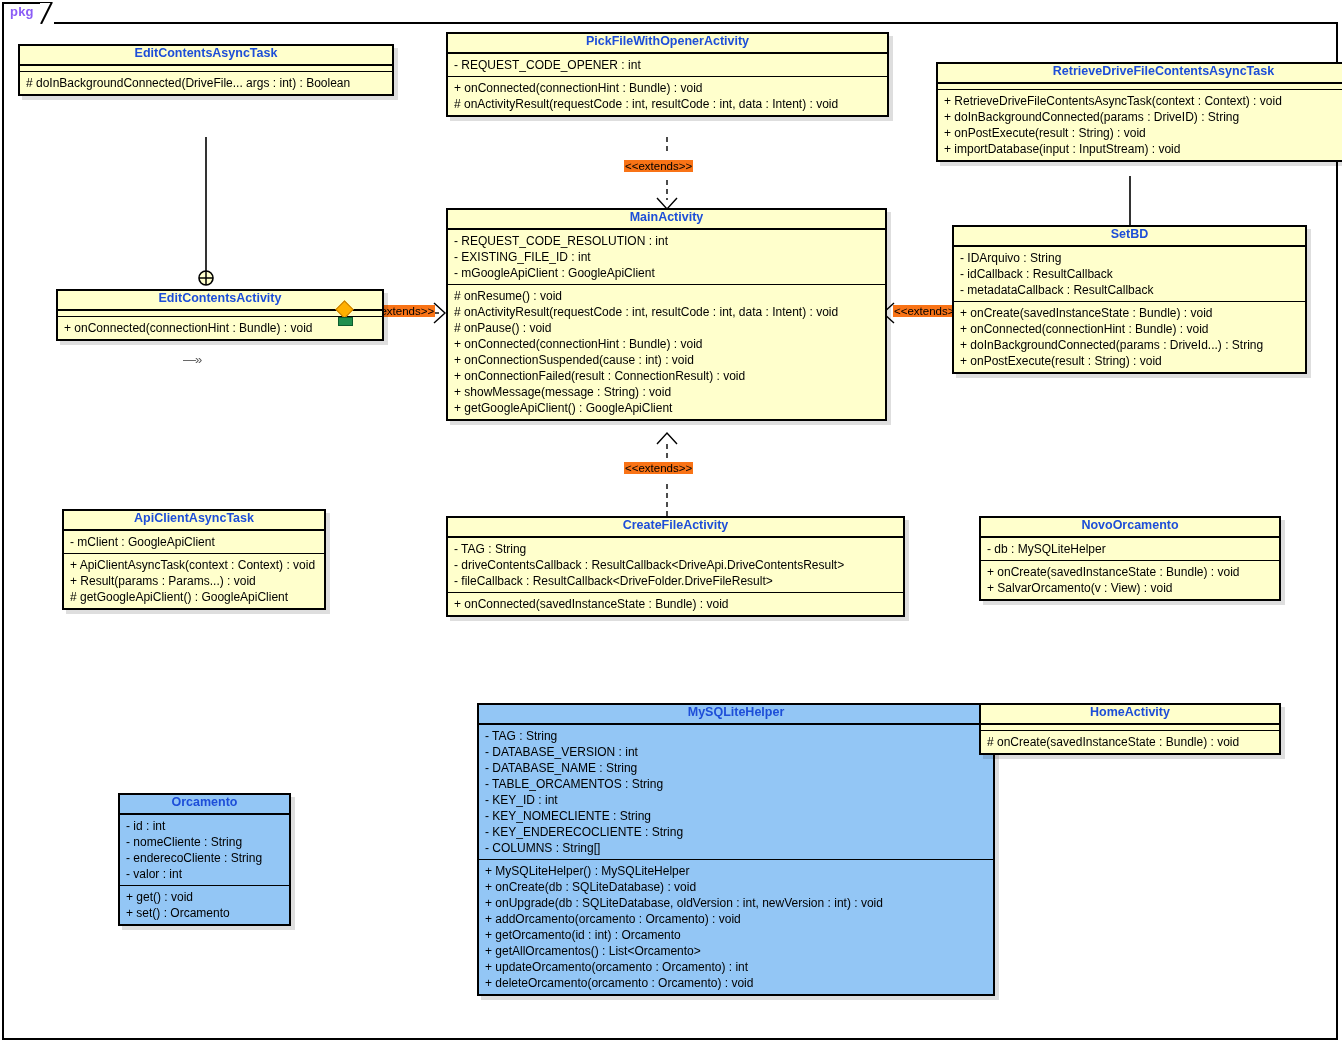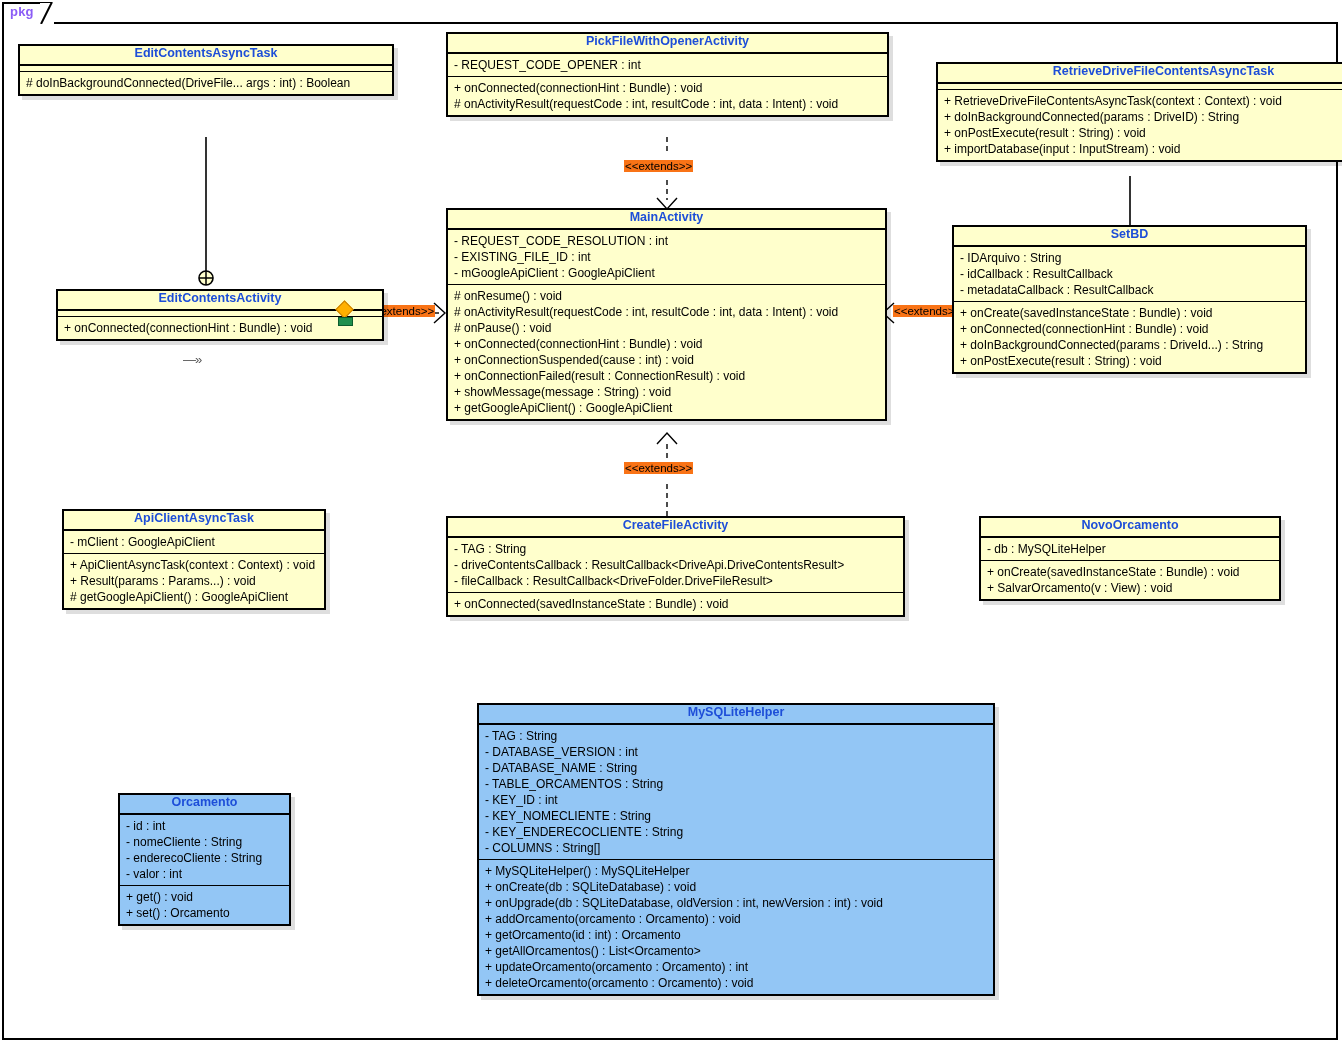--- a/index.html
+++ b/index.html
@@ -317,20 +317,27 @@
       <div class="member">+ onCreate(db : SQLiteDatabase) : void</div>
       <div class="member">+ onUpgrade(db : SQLiteDatabase, oldVersion : int, newVersion : int) : void</div>
       <div class="member">+ addOrcamento(orcamento : Orcamento) : void</div>
       <div class="member">+ getOrcamento(id : int) : Orcamento</div>
       <div class="member">+ getAllOrcamentos() : List&lt;Orcamento&gt;</div>
       <div class="member">+ updateOrcamento(orcamento : Orcamento) : int</div>
       <div class="member">+ deleteOrcamento(orcamento : Orcamento) : void</div>
     </div>
   </div>
 
+  <div class="uml-class" style="left:979px; top:703px; width:302px;">
+    <div class="cls-title">HomeActivity</div>
+    <div class="cls-attrs empty"></div>
+    <div class="cls-ops">
+      <div class="member"># onCreate(savedInstanceState : Bundle) : void</div>
+    </div>
+  </div>
 
   <div class="uml-class blue" style="left:118px; top:793px; width:173px;">
     <div class="cls-title">Orcamento</div>
     <div class="cls-attrs">
       <div class="member">- id : int</div>
       <div class="member">- nomeCliente : String</div>
       <div class="member">- enderecoCliente : String</div>
       <div class="member">- valor : int</div>
     </div>
     <div class="cls-ops">

